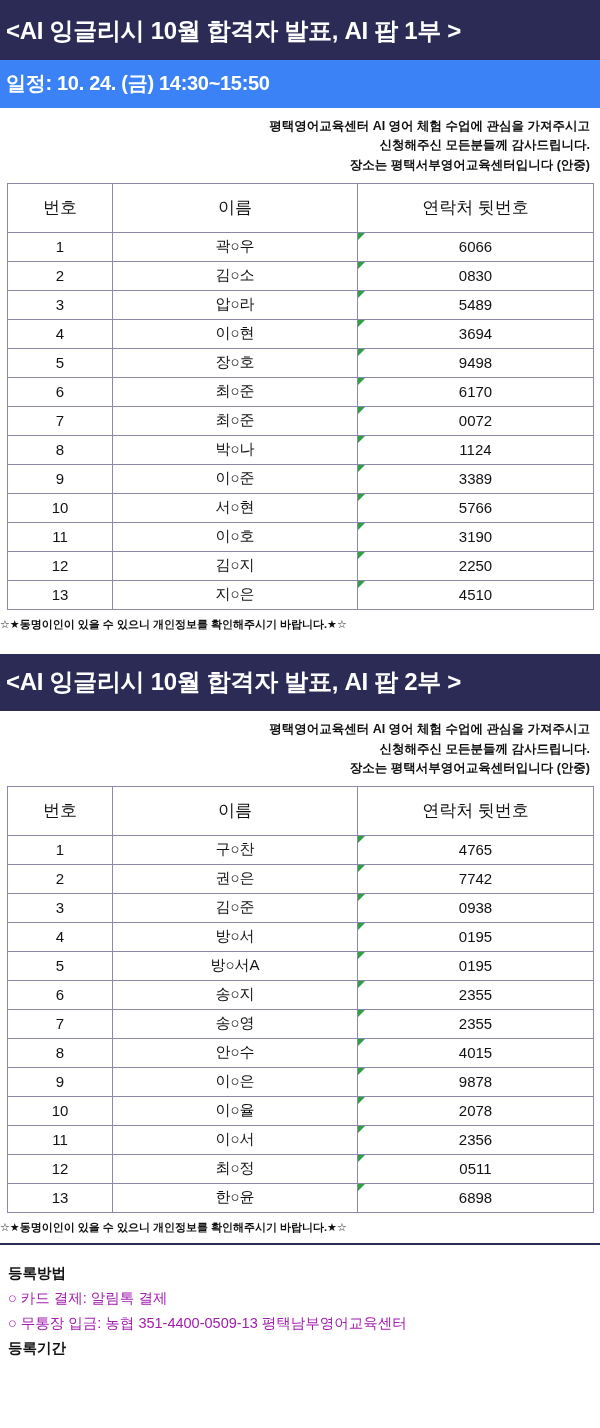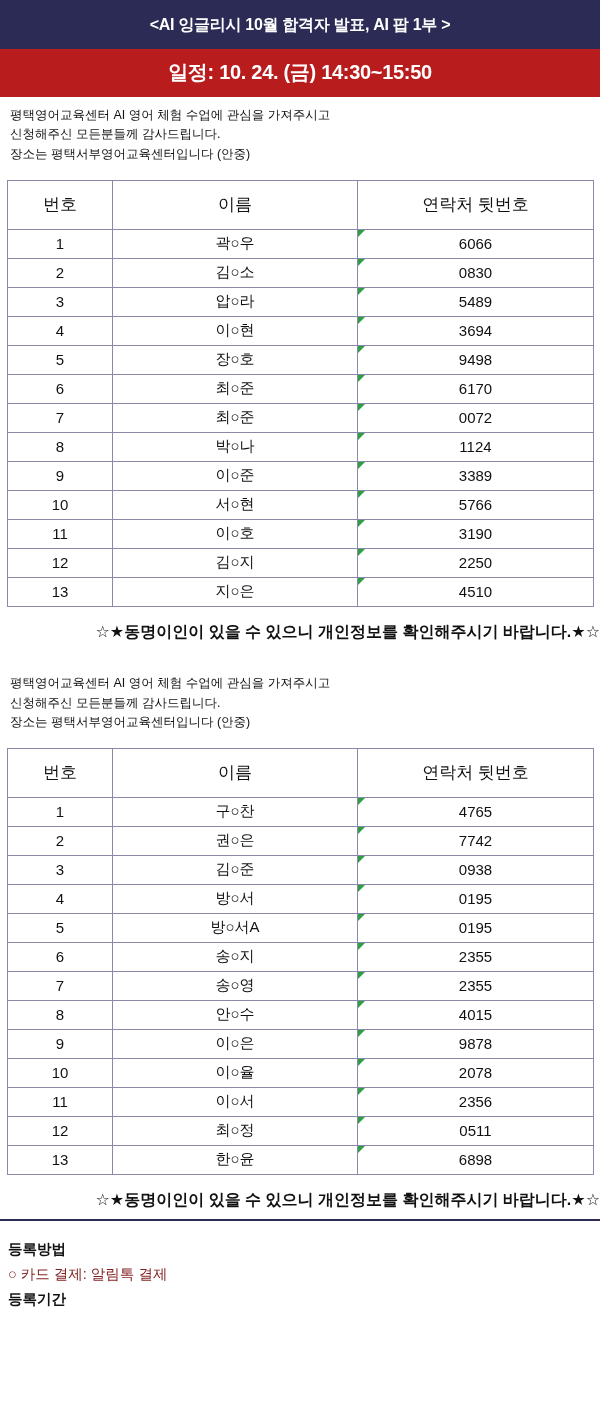--- a/index.html
+++ b/index.html
@@ -15,46 +15,45 @@
   }
   .page {
     width: 600px;
     position: relative;
   }
   .section { width: 600px; }
 
   .title-bar {
     background: #2b2b55;
     color: #ffffff;
-    text-align: center;
-    font-size: 16px;
+    text-align: left;
+    font-size: 24px;
     font-weight: bold;
     padding: 12px 6px 13px 6px;
     letter-spacing: -0.3px;
   }
   .schedule-bar {
-    background: #b91c1c;
+    background: #3b82f6;
     color: #ffffff;
-    text-align: center;
     font-size: 20px;
     font-weight: bold;
     padding: 10px 6px 11px 6px;
     letter-spacing: -0.3px;
   }
   .notice {
-    text-align: left;
+    text-align: right;
     font-size: 12.5px;
-    font-weight: normal;
+    font-weight: bold;
     line-height: 1.55;
     padding: 9px 10px 8px 10px;
     color: #111111;
   }
   table.roster {
     width: 586px;
-    margin: 8px 7px;
+    margin: 0 7px;
     border-collapse: collapse;
     table-layout: fixed;
     border-radius: 20px;
   }
   table.roster th, table.roster td {
     border: 1px solid #8a8aa8;
     text-align: center;
     font-size: 15px;
     color: #111;
   }
@@ -79,22 +78,22 @@
   
   td.phone::before {
     content: "";
     position: absolute;
     left: 0;
     top: 0;
     border-top: 7px solid #2f9e44;
     border-right: 7px solid transparent;
   }
   .footnote {
-    text-align: right;
-    font-size: 16px;
+    text-align: left;
+    font-size: 11px;
     font-weight: bold;
     padding: 7px 0 8px 0;
     color: #111;
   }
   .gap {
     height: 14px;
     background: #ffffff;
   }
   .divider {
     height: 2px;
@@ -103,21 +102,21 @@
   }
   .bottom {
     padding: 8px 8px 14px 8px;
     font-size: 14.5px;
     line-height: 1.72;
   }
   .bottom .head {
     font-weight: bold;
     color: #111;
   }
-  .bottom .line { color: #7f1d1d; }
+  .bottom .line { color: #a21caf; }
   .topline {
     height: 3px;
     background: #2b2b55;
   }
 </style>
 </head>
 <body>
 
 <div class="page">
 
@@ -211,20 +210,21 @@
             <td class="phone">4510</td>
           </tr>
       </tbody>
     </table>
     <div class="footnote">☆★동명이인이 있을 수 있으니 개인정보를 확인해주시기 바랍니다.★☆</div>
   </div>
 
   <div class="gap"></div>
 
   <div class="section">
+    <div class="title-bar">&lt;AI 잉글리시 10월 합격자 발표,  AI 팝 2부 &gt;</div>
     <div class="notice">
       <div>평택영어교육센터 AI 영어 체험 수업에 관심을 가져주시고</div>
       <div>신청해주신 모든분들께 감사드립니다.</div>
       <div>장소는 평택서부영어교육센터입니다 (안중)</div>
     </div>
     <table class="roster">
       <colgroup>
           <col class="c-no">
           <col class="c-name">
           <col class="c-phone">
@@ -305,17 +305,18 @@
       </tbody>
     </table>
     <div class="footnote">☆★동명이인이 있을 수 있으니 개인정보를 확인해주시기 바랍니다.★☆</div>
   </div>
 
   <div class="divider"></div>
 
   <div class="bottom">
     <div class="head">등록방법</div>
     <div class="line">○ 카드 결제: 알림톡 결제</div>
+    <div class="line">○ 무통장 입금: 농협 351-4400-0509-13 평택남부영어교육센터</div>
     <div class="head">등록기간</div>
 
   </div>
 
 </div>
 
 </body></html>

